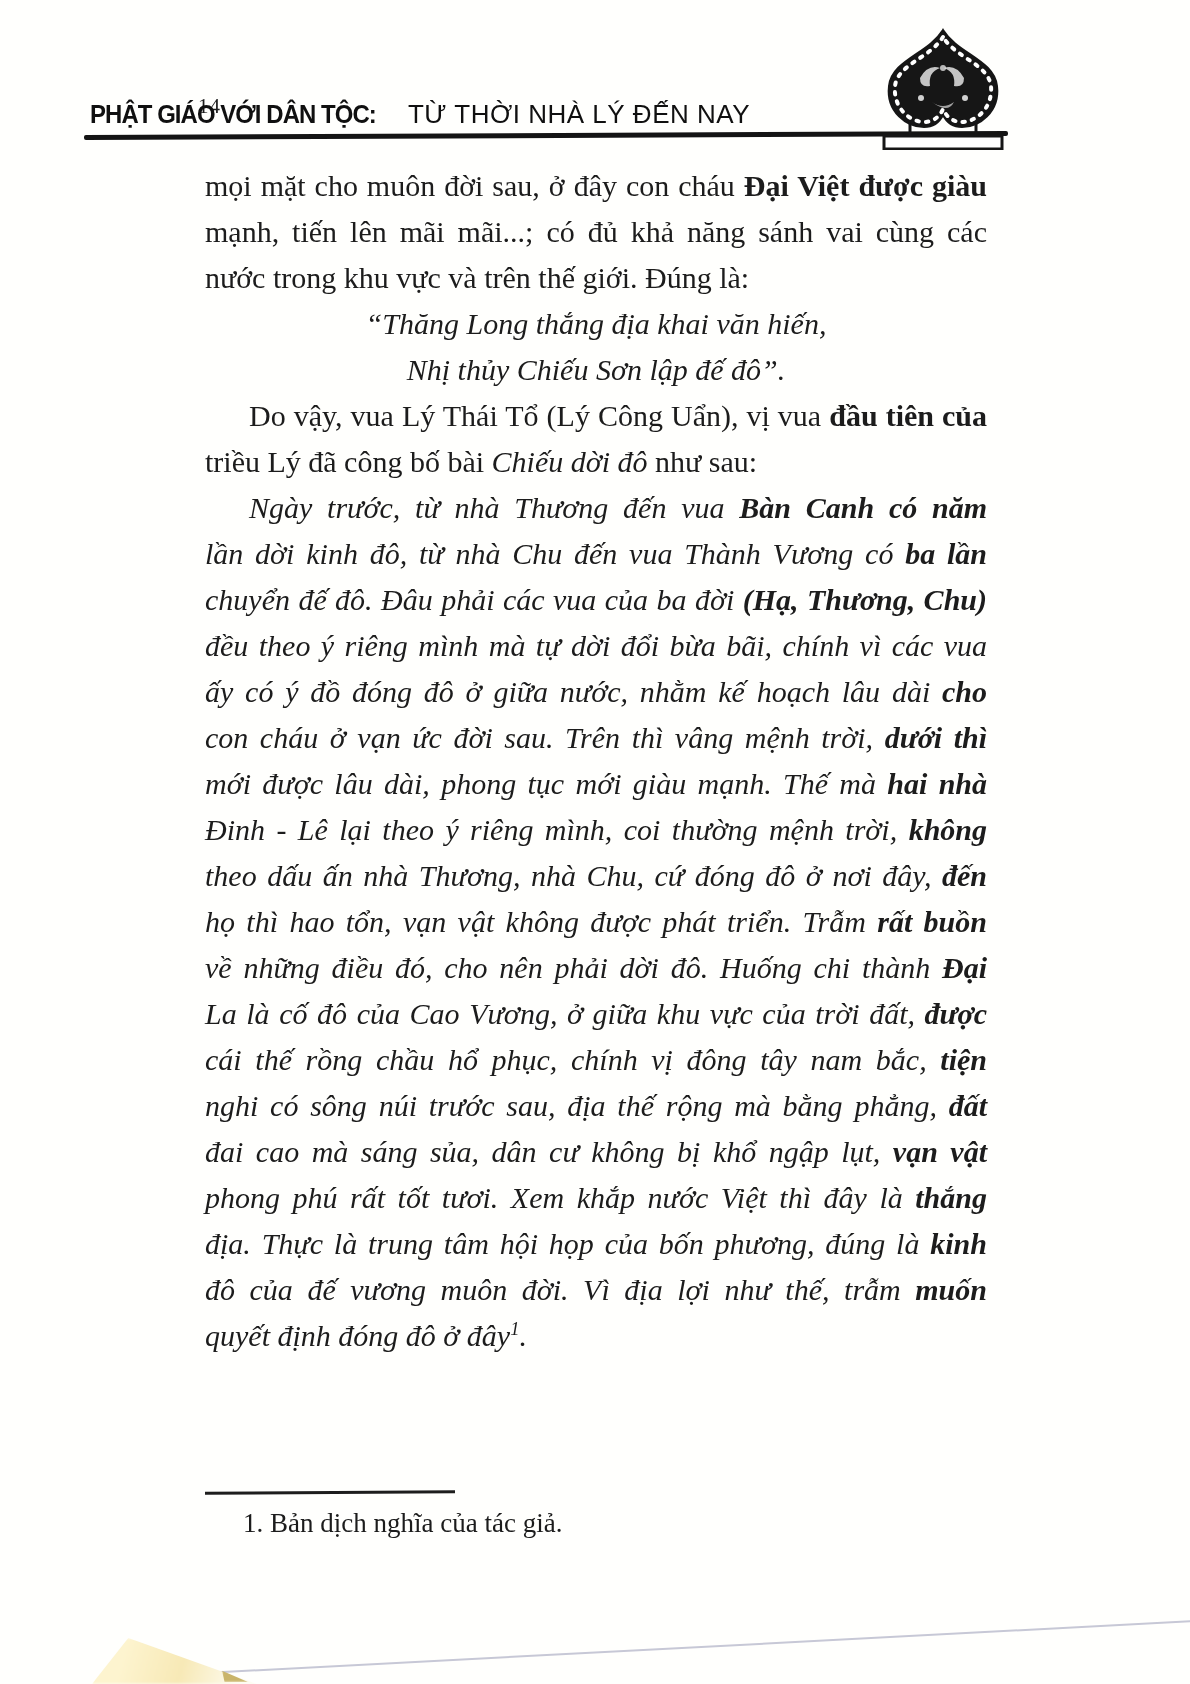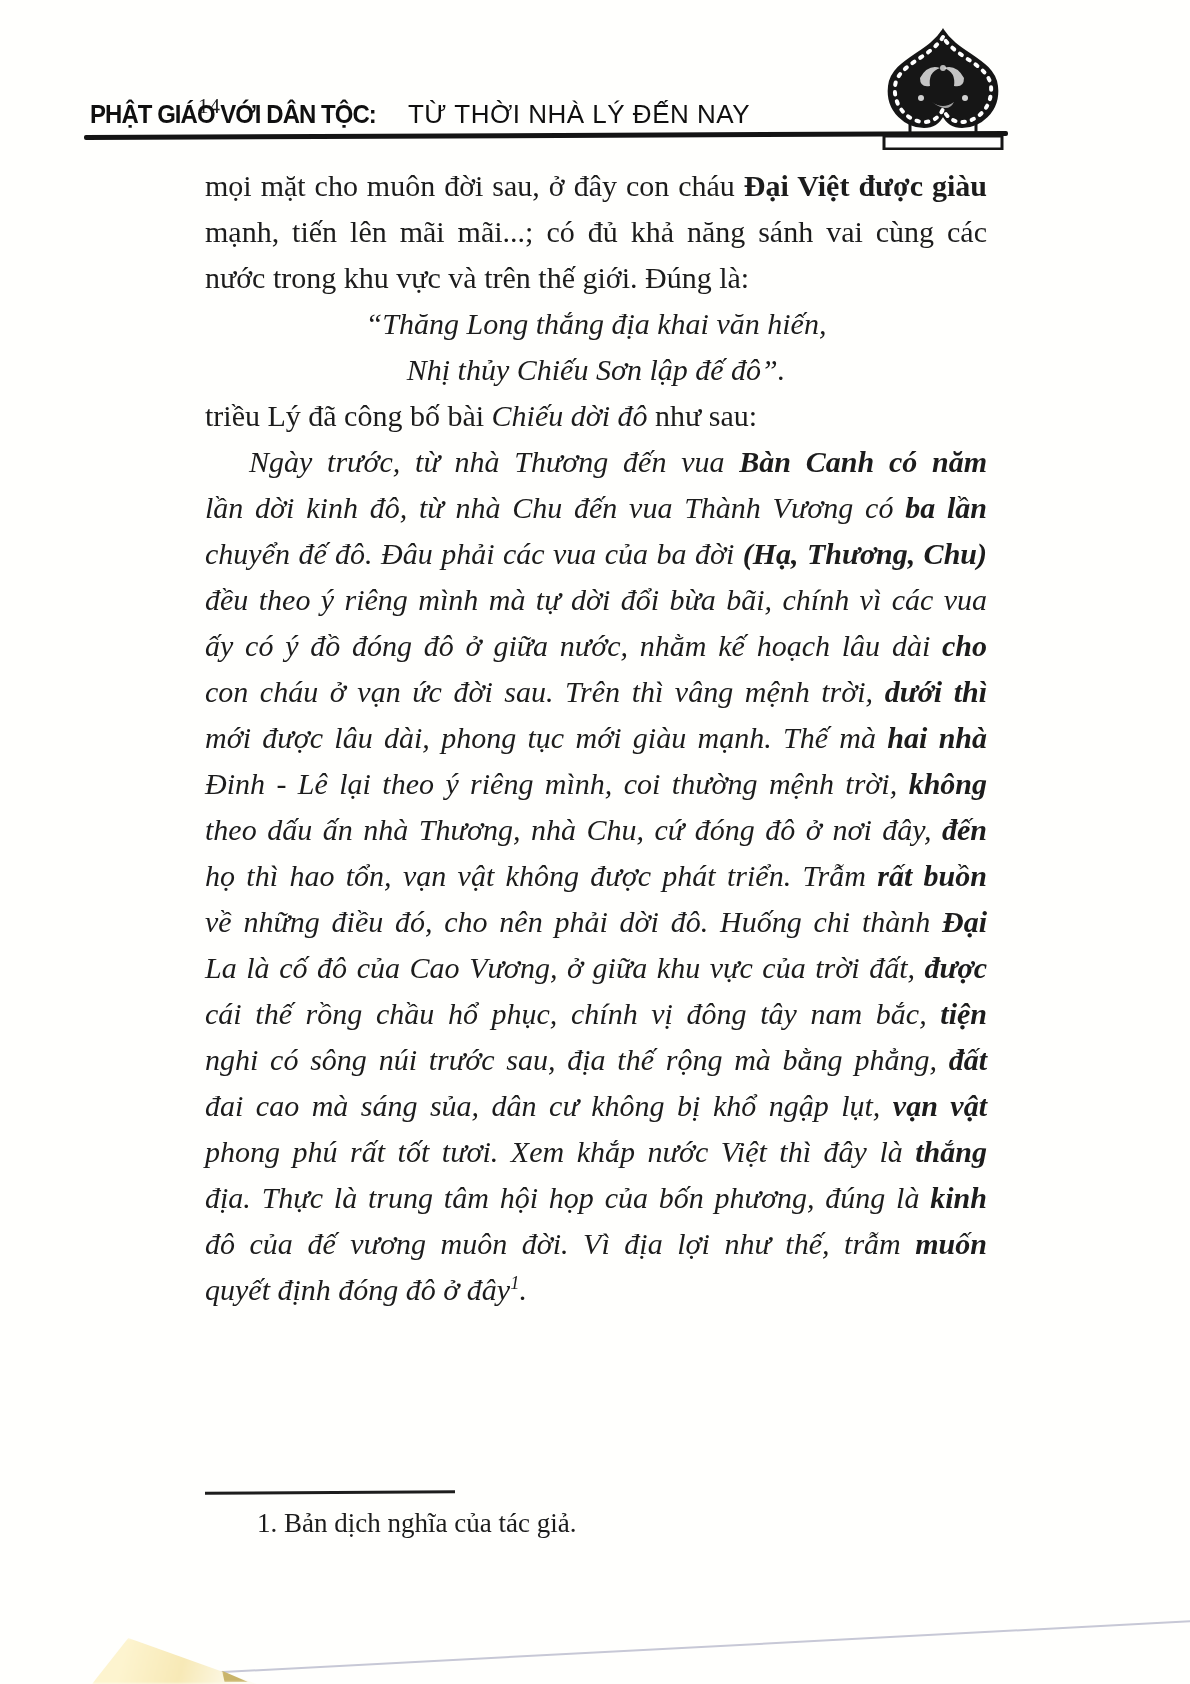--- a/index.html
+++ b/index.html
@@ -47,21 +47,21 @@
   .line.center{text-align:left;text-align-last:center;}
   .line.indent{text-indent:44px;}
   .line b{font-weight:700;}
   sup{font-size:.62em;line-height:0;vertical-align:super;}
   
   .footnote-rule{
     position:absolute;left:205px;top:1491px;width:250px;height:3px;
     background:#1d1d1d;transform:rotate(-.4deg);
   }
   .footnote{
-    position:absolute;left:257px;top:1506px;
+    position:absolute;left:243px;top:1506px;
     font-size:27px;line-height:34px;
   }
   
   .edge-line{
     position:absolute;left:128px;top:1676px;width:1100px;height:1.5px;
     background:#c7c8d6;transform:rotate(-3deg);transform-origin:left center;
   }
   .corner-curl{
     position:absolute;left:92px;top:1638px;width:165px;height:46px;
     background:linear-gradient(105deg,#fdf4cf 20%,#f7e9b6 55%,#fdfbef 90%);
@@ -125,20 +125,21 @@
       <div class="para normal">
         <div class="line jl">mọi mặt cho muôn đời sau, ở đây con cháu <b>Đại Việt được giàu</b></div>
         <div class="line jl">mạnh, tiến lên mãi mãi...; có đủ khả năng sánh vai cùng các</div>
         <div class="line">nước trong khu vực và trên thế giới. Đúng là:</div>
       </div>
       <div class="para verse">
         <div class="line center">“Thăng Long thắng địa khai văn hiến,</div>
         <div class="line center">Nhị thủy Chiếu Sơn lập đế đô”.</div>
       </div>
       <div class="para normal">
+        <div class="line jl indent">Do vậy, vua Lý Thái Tổ (Lý Công Uẩn), vị vua <b>đầu tiên của</b></div>
         <div class="line">triều Lý đã công bố bài <i>Chiếu dời đô</i> như sau:</div>
       </div>
       <div class="para quote">
         <div class="line jl indent">Ngày trước, từ nhà Thương đến vua <b>Bàn Canh có năm</b></div>
         <div class="line jl">lần dời kinh đô, từ nhà Chu đến vua Thành Vương có <b>ba lần</b></div>
         <div class="line jl">chuyển đế đô. Đâu phải các vua của ba đời <b>(Hạ, Thương, Chu)</b></div>
         <div class="line jl">đều theo ý riêng mình mà tự dời đổi bừa bãi, chính vì các vua</div>
         <div class="line jl">ấy có ý đồ đóng đô ở giữa nước, nhằm kế hoạch lâu dài <b>cho</b></div>
         <div class="line jl">con cháu ở vạn ức đời sau. Trên thì vâng mệnh trời, <b>dưới thì</b></div>
         <div class="line jl">mới được lâu dài, phong tục mới giàu mạnh. Thế mà <b>hai nhà</b></div>

